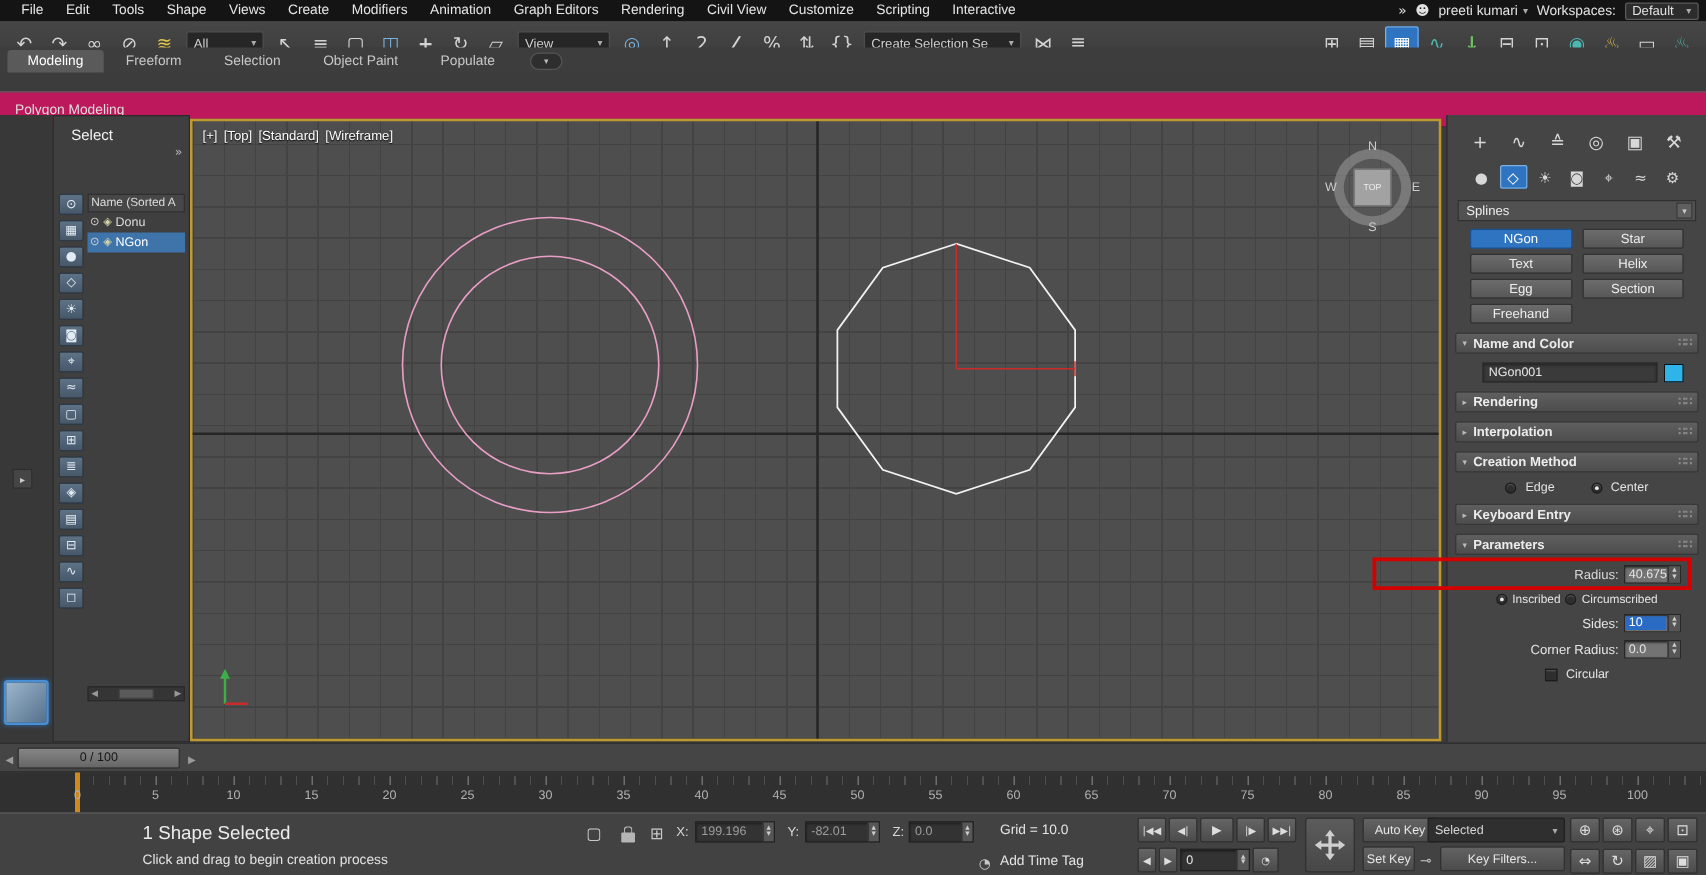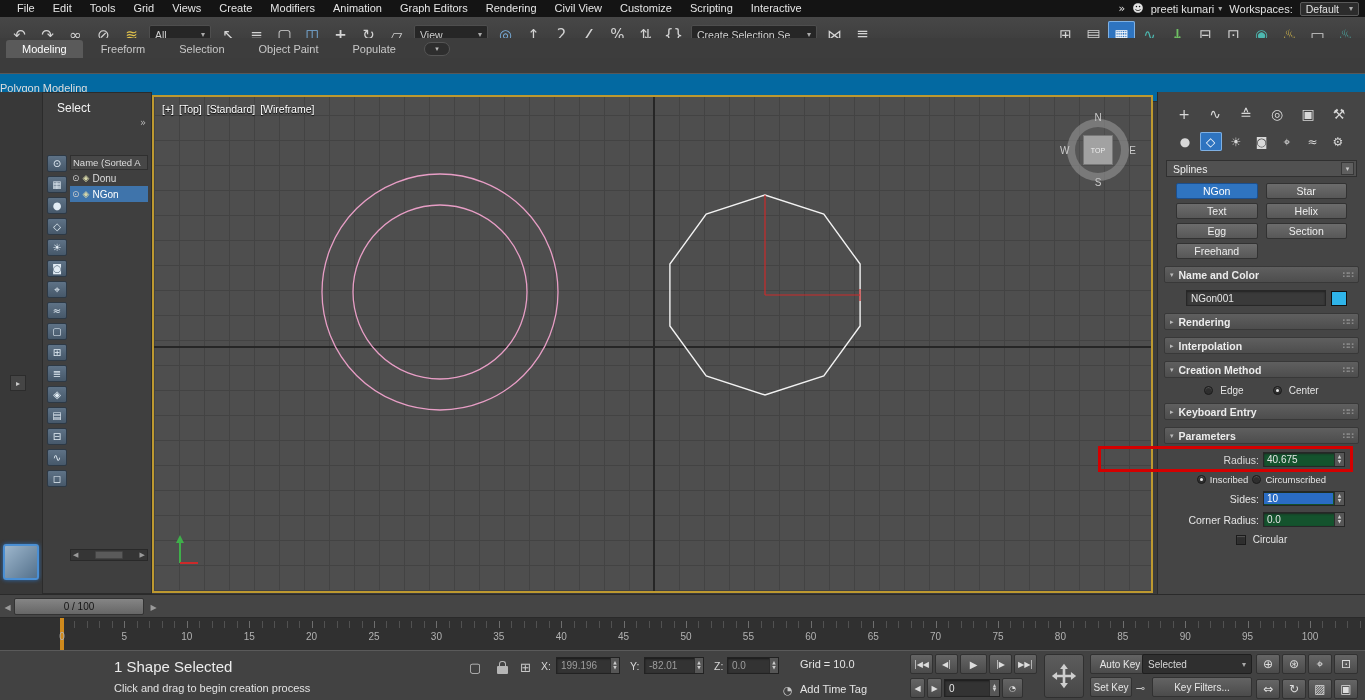--- a/index.html
+++ b/index.html
@@ -22,21 +22,21 @@
   .tbtn.active { background:#2e74c0; box-shadow:inset 0 0 0 1px #7fb0e2; color:#fff; }
   .tdrop { height:19px; background:#262626; border:1px solid #4e4e4e; border-radius:2px; color:#cfcfcf; font-size:10.5px; display:flex; align-items:center; justify-content:space-between; gap:14px; padding:0 5px; margin:0 3px; }
   .tb-right { margin-left:auto; display:flex; gap:1px; }
   .c-yellow { color:#e3c44c; } .c-green { color:#6fc063; } .c-blue { color:#7ab1e0; } .c-teal { color:#4db8b0; }
 
   
   .ribbon-tabs { position:absolute; left:0; top:38px; right:0; height:20px; background:#3d3d3d; display:flex; align-items:flex-end; padding-left:6px; gap:2px; }
   .rtab { padding:3px 16px; font-size:11px; color:#c8c8c8; }
   .rtab.active { background:#5a5a5a; color:#fff; border-radius:3px 3px 0 0; }
   .rcfg { margin-left:10px; margin-bottom:2px; width:26px; height:14px; background:#2e2e2e; border:1px solid #555; border-radius:7px; display:flex; align-items:center; justify-content:center; font-size:7px; color:#bbb; }
-  .ribbon-sub { position:absolute; left:0; top:73px; right:0; height:29px; background:#0369a1; border-top:1px solid #585858; border-bottom:1px solid #2e2e2e; display:flex; align-items:center; padding-left:0; font-size:11px; color:#ddd; }
+  .ribbon-sub { position:absolute; left:0; top:73px; right:0; height:29px; background:#be185d; border-top:1px solid #585858; border-bottom:1px solid #2e2e2e; display:flex; align-items:center; padding-left:12px; font-size:11px; color:#ddd; }
 
   
   .left-strip { position:absolute; left:0; top:92px; width:42px; height:502px; background:#383838; }
   .strip-arrow { position:absolute; left:10px; top:283px; width:16px; height:16px; background:#454545; border:1px solid #2c2c2c; color:#ccc; font-size:8px; display:flex; align-items:center; justify-content:center; }
   .layout-tab { position:absolute; left:3px; top:452px; width:36px; height:36px; border:2px solid #4a8fd4; border-radius:3px; background:linear-gradient(135deg,#9db6cc,#54718c); box-shadow:0 0 4px #2a6cb5; }
 
   
   .select-panel { position:absolute; left:42px; top:92px; width:110px; height:502px; background:#3f3f3f; border:1px solid #2b2b2b; }
   .sp-title { font-size:12px; color:#f2f2f2; padding:8px 0 0 14px; }
   .sp-chevron { position:absolute; right:5px; top:24px; color:#b5b5b5; font-size:10px; }
@@ -83,21 +83,21 @@
   .rollout-h .arr { font-size:7px; color:#bbb; }
   .rollout-h .grip { margin-left:auto; color:#8a8a8a; font-size:9px; letter-spacing:-1px; }
   .nc-row { display:flex; align-items:center; gap:5px; margin:7px 12px 2px 22px; }
   .nc-field { flex:1; height:16px; background:#3a3a3a; border:1px solid #272727; box-shadow:inset 0 1px 2px #222; color:#e8e8e8; font-size:10px; display:flex; align-items:center; padding-left:4px; }
   .nc-swatch { width:16px; height:15px; background:#2fb4e9; border:1px solid #111; }
   .mode-row { display:flex; justify-content:center; align-items:center; gap:7px; margin-top:7px; font-size:10px; color:#e4e4e4; }
   .radio { width:9px; height:9px; border-radius:50%; background:#2e2e2e; border:1px solid #1b1b1b; box-shadow:inset 0 1px 1px #555; position:relative; flex:0 0 auto; }
   .radio.on::after { content:""; position:absolute; inset:2px; border-radius:50%; background:#ececec; }
   .checkbox { width:10px; height:10px; background:#2e2e2e; border:1px solid #1b1b1b; box-shadow:inset 0 1px 1px #555; }
   .param-row { display:flex; justify-content:flex-end; align-items:center; gap:4px; margin:6px 14px 0 0; color:#e4e4e4; font-size:10.5px; }
-  .spin-field { width:82px; height:15px; background:#14532d; border:1px solid #272727; box-shadow:inset 0 1px 2px #222; display:flex; align-items:center; position:relative; padding-right:11px; }
+  .spin-field { width:46px; height:15px; background:#737373; border:1px solid #272727; box-shadow:inset 0 1px 2px #222; display:flex; align-items:center; position:relative; padding-right:11px; }
   .spin-field .val { flex:1; padding-left:3px; font-size:10px; color:#e6e6e6; white-space:nowrap; }
   .spin-field .val.sel { background:#2a6cc4; color:#fff; }
   .spinners { position:absolute; right:0; top:0; bottom:0; width:10px; background:#565656; border-left:1px solid #2c2c2c; display:flex; flex-direction:column; align-items:center; justify-content:center; font-size:4.5px; line-height:4.5px; color:#ccc; }
   .radius-wrap { position:relative; display:flex; justify-content:flex-end; align-items:center; gap:4px; margin:8px 14px 0 0; }
   .red-annotation { position:absolute; top:-6px; bottom:-5px; left:-66px; right:-8px; border:3px solid #d40000; pointer-events:none; }
 
   
   .timeslider { position:absolute; left:0; top:594px; right:0; height:24px; background:#454545; border-top:1px solid #2a2a2a; border-bottom:1px solid #2a2a2a; }
   .ts-arrow { position:absolute; top:6px; width:11px; height:12px; color:#9a9a9a; font-size:8px; display:flex; align-items:center; justify-content:center; }
   .ts-handle { position:absolute; left:14px; top:3px; width:130px; height:17px; background:linear-gradient(#858585,#666); border:1px solid #333; border-radius:2px; color:#151515; font-size:10px; display:flex; align-items:center; justify-content:center; }
@@ -136,21 +136,21 @@
 </style>
 </head>
 <body>
 
 <div class="root">
 
   <div class="menubar">
     <span class="menu-item">File</span>
     <span class="menu-item">Edit</span>
     <span class="menu-item">Tools</span>
-    <span class="menu-item">Grid</span>
+    <span class="menu-item">Shape</span>
     <span class="menu-item">Views</span>
     <span class="menu-item">Create</span>
     <span class="menu-item">Modifiers</span>
     <span class="menu-item">Animation</span>
     <span class="menu-item">Graph Editors</span>
     <span class="menu-item">Rendering</span>
     <span class="menu-item">Civil View</span>
     <span class="menu-item">Customize</span>
     <span class="menu-item">Scripting</span>
     <span class="menu-item">Interactive</span>

